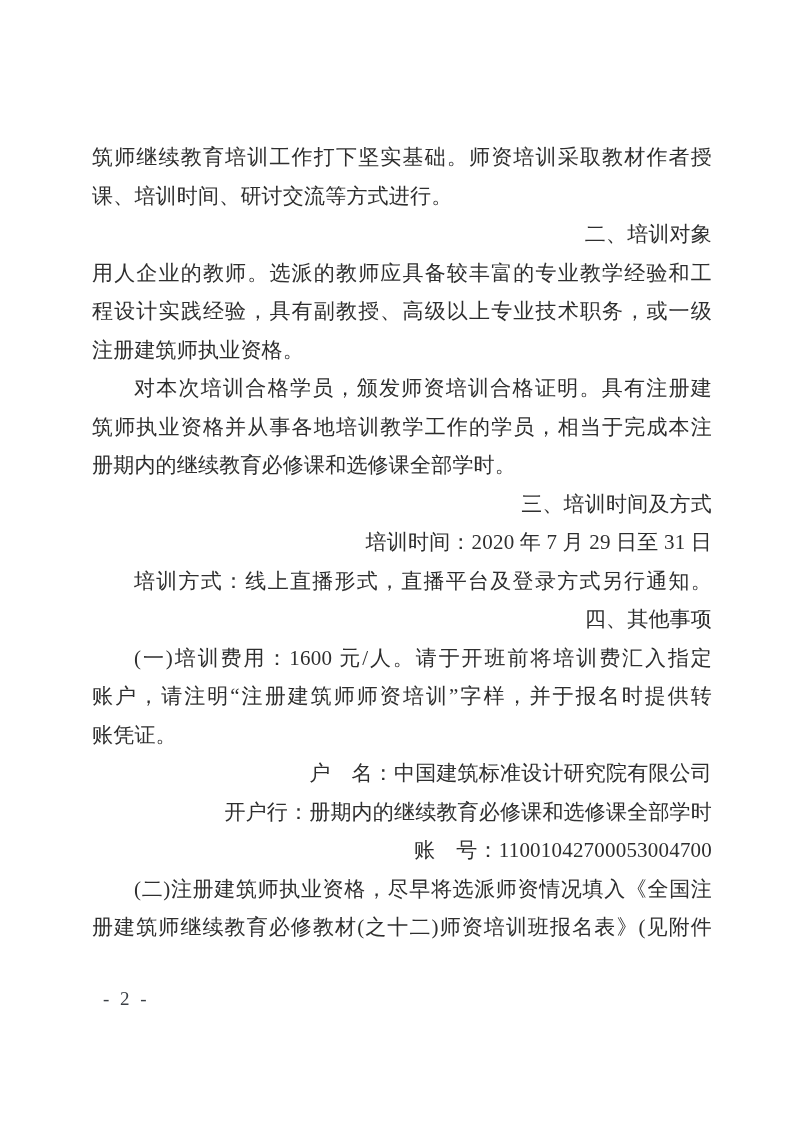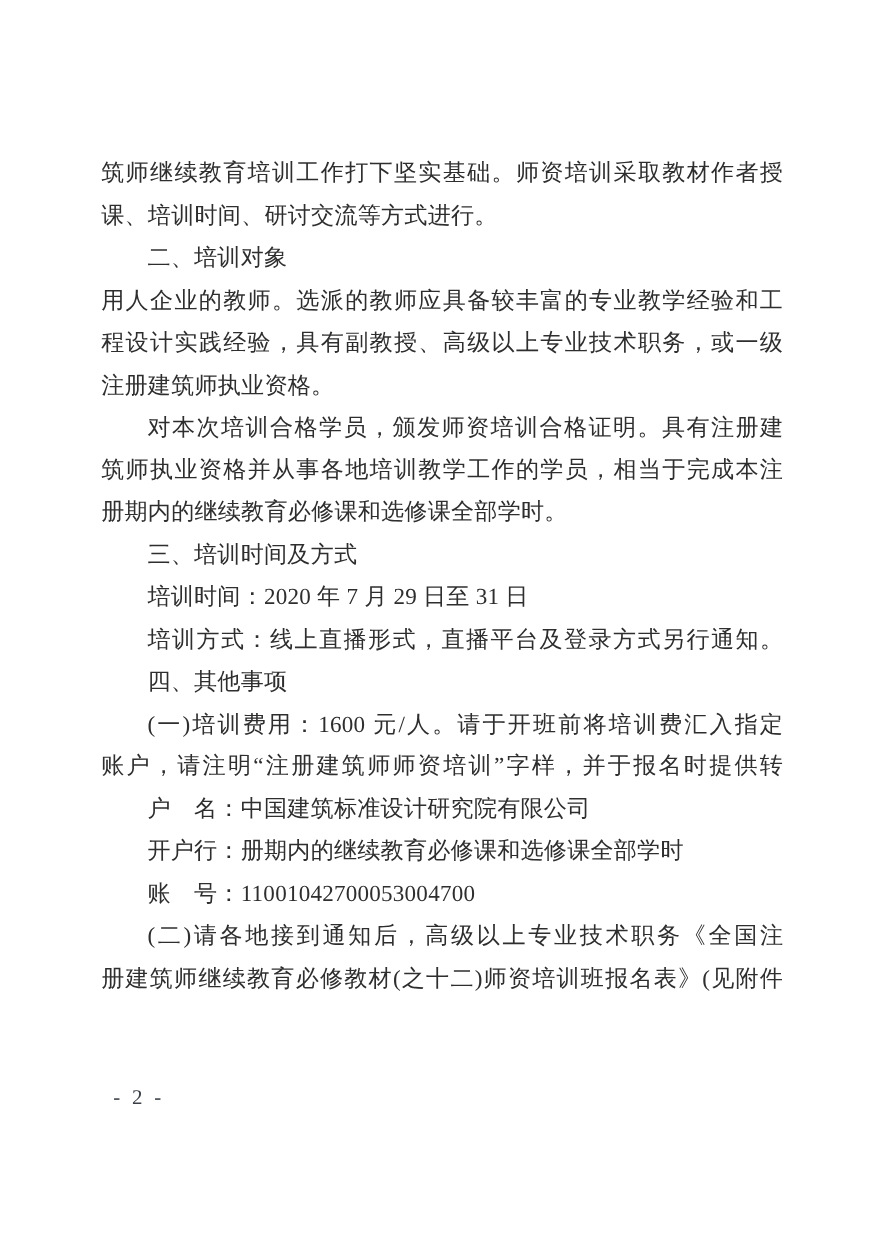--- a/index.html
+++ b/index.html
@@ -32,20 +32,21 @@
     letter-spacing: 0.2px;
   }
   .line {
     width: 100%;
     white-space: normal;
     overflow: visible;
   }
   
   .ind {
     text-indent: 2em;
+    text-align: right;
   }
   
   .just {
     text-align: justify;
     text-align-last: justify;
     -moz-text-align-last: justify;
   }
   .footer {
     position: absolute;
     left: 103px;
@@ -69,20 +70,21 @@
     <div class="line">注册建筑师执业资格。</div>
     <div class="line ind just">对本次培训合格学员，颁发师资培训合格证明。具有注册建</div>
     <div class="line just">筑师执业资格并从事各地培训教学工作的学员，相当于完成本注</div>
     <div class="line">册期内的继续教育必修课和选修课全部学时。</div>
     <div class="line ind">三、培训时间及方式</div>
     <div class="line ind">培训时间：2020 年 7 月 29 日至 31 日</div>
     <div class="line ind just">培训方式：线上直播形式，直播平台及登录方式另行通知。</div>
     <div class="line ind">四、其他事项</div>
     <div class="line ind just">(一)培训费用：1600 元/人。请于开班前将培训费汇入指定</div>
     <div class="line just">账户，请注明“注册建筑师师资培训”字样，并于报名时提供转</div>
+    <div class="line">账凭证。</div>
     <div class="line ind">户　名：中国建筑标准设计研究院有限公司</div>
     <div class="line ind">开户行：册期内的继续教育必修课和选修课全部学时</div>
     <div class="line ind">账　号：11001042700053004700</div>
-    <div class="line ind just">(二)请各地接到通知后，高级以上专业技术职务《全国注</div>
+    <div class="line ind just">(二)注册建筑师执业资格，尽早将选派师资情况填入《全国注</div>
     <div class="line just">册建筑师继续教育必修教材(之十二)师资培训班报名表》(见附件</div>
   </div>
   <div class="footer">- 2 -</div>
 </div>
 
 </body></html>

